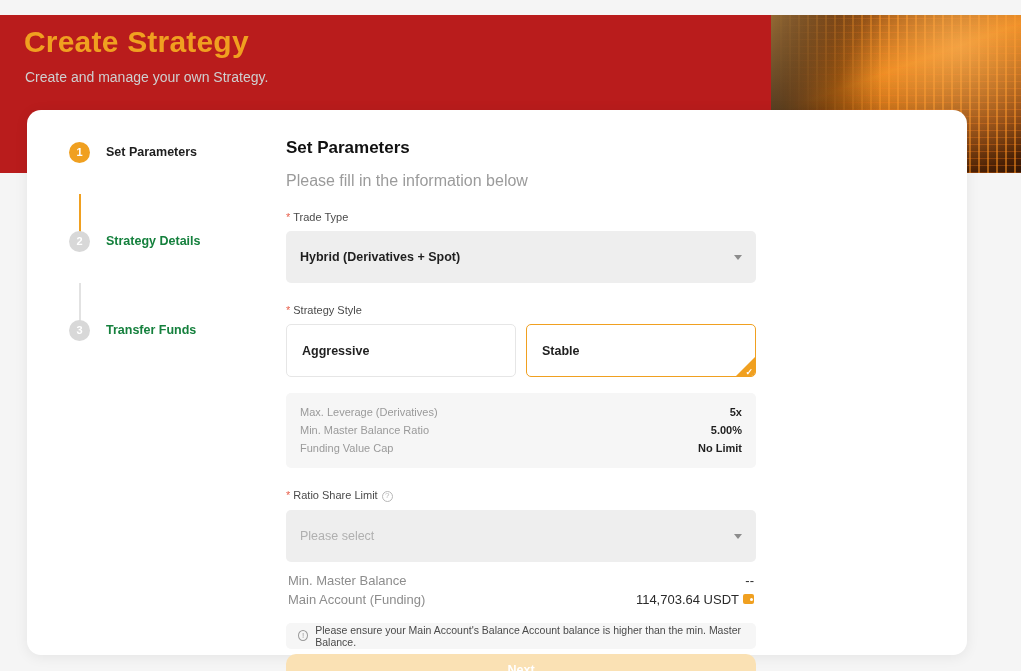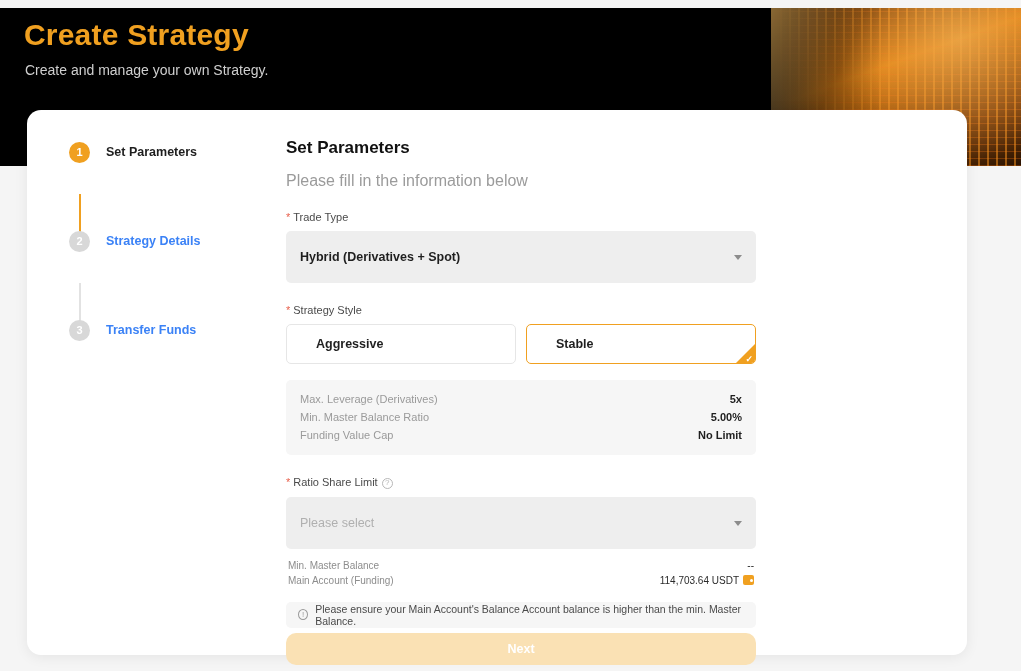--- a/index.html
+++ b/index.html
@@ -10,23 +10,23 @@
     overflow: hidden;
   }
   .page {
     position: relative;
     width: 1021px; height: 671px;
     background: #f5f5f5;
   }
   
   .hero {
     position: absolute;
-    left: 0; top: 8px;
+    left: 0; top: 15px;
     width: 1021px; height: 158px;
-    background: #000000;
+    background: #b91c1c;
     overflow: hidden;
   }
   .hero-art {
     position: absolute;
     right: 0; top: 0;
     width: 250px; height: 158px;
     background:
       linear-gradient(90deg, rgba(11,11,11,1) 0%, rgba(11,11,11,0.55) 18%, rgba(11,11,11,0) 45%),
       repeating-linear-gradient(90deg, rgba(255,150,30,0.55) 0px, rgba(255,150,30,0.55) 2px, rgba(11,11,11,0) 2px, rgba(11,11,11,0) 9px),
       repeating-linear-gradient(0deg, rgba(255,120,20,0.30) 0px, rgba(255,120,20,0.30) 1px, rgba(11,11,11,0) 1px, rgba(11,11,11,0) 7px),
@@ -79,21 +79,21 @@
     display: flex; align-items: center; justify-content: center;
     font-size: 11px; font-weight: bold;
     color: #ffffff;
     background: #d8d8d8;
     flex: 0 0 auto;
   }
   .step.active .step-badge { background: #f0a020; }
   .step-label {
     margin-left: 16px;
     font-size: 12.5px; font-weight: bold;
-    color: #3b82f6;
+    color: #15803d;
     white-space: nowrap;
   }
   .step.active .step-label { color: #1e1e1e; }
   .step-line {
     position: absolute;
     left: 10px;
     width: 1.6px;
     background: #e2e2e2;
   }
   .step-line.l1 { top: 54px; height: 55px; background: #f0a020; }
@@ -143,25 +143,25 @@
     border-right: 4.5px solid transparent;
     border-top: 5px solid #8c8c8c;
   }
   .style-row {
     margin-top: 8px;
     display: flex; gap: 10px;
   }
   .style-opt {
     position: relative;
     flex: 1;
-    height: 40px;
+    height: 53px;
     border: 1px solid #e6e6e6;
     border-radius: 5px;
     display: flex; align-items: center;
-    padding-left: 29px;
+    padding-left: 15px;
     font-size: 12.5px; font-weight: bold; color: #1f1f1f;
     background: #fff;
     cursor: pointer;
     overflow: hidden;
   }
   .style-opt.selected {
     border: 1.5px solid #f0a020;
   }
   .style-opt .corner {
     position: absolute;
@@ -185,21 +185,21 @@
   .info-row {
     display: flex; justify-content: space-between; align-items: center;
     font-size: 11px;
     padding: 3px 0;
   }
   .info-row .k { color: #9a9a9a; }
   .info-row .v { color: #1f1f1f; font-weight: bold; }
   .mini-rows { margin-top: 9px; }
   .mini-row {
     display: flex; justify-content: space-between; align-items: center;
-    font-size: 10px;
+    font-size: 13px;
     padding: 2px 2px;
   }
   .mini-row .k { color: #8d8d8d; }
   .mini-row .v { color: #2a2a2a; display: flex; align-items: center; gap: 4px; }
   .wallet-icon {
     display: inline-block;
     width: 11px; height: 10px;
     border-radius: 2px;
     background: #f0a020;
     position: relative;

